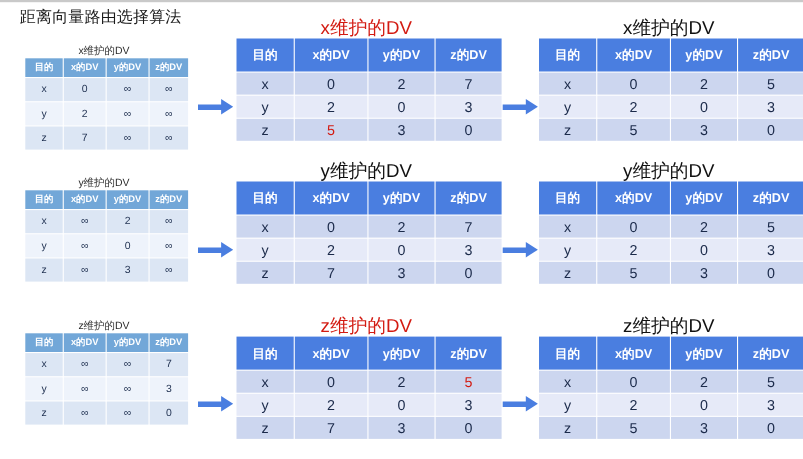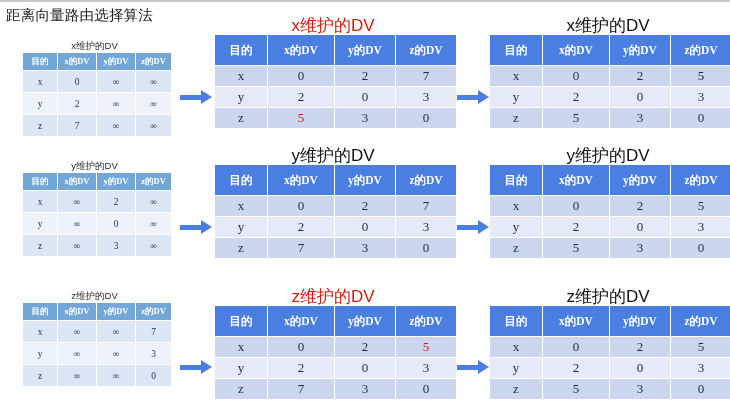--- a/index.html
+++ b/index.html
@@ -13,21 +13,21 @@
     position: relative;
     overflow: hidden;
     font-family: "Liberation Sans", "DejaVu Sans", sans-serif;
     border-top: 2px solid #c9c9c9;
     box-sizing: border-box;
   }
 
   
   #page-title {
     position: absolute;
-    left: 6px;
+    left: 18px;
     top: 4px;
     font-size: 14.5px;
     color: #1a1a1a;
     letter-spacing: 0.2px;
     white-space: nowrap;
   }
 
   
   .tbl-caption {
     position: absolute;
@@ -43,21 +43,20 @@
     color: #111111;
   }
   .cap-big.red { color: #d31b12; }
 
   
   .dv-table {
     position: absolute;
     border-collapse: separate;
     border-spacing: 1px;
     table-layout: fixed;
-    font-family: Liberation Serif, serif;
   }
   .dv-table td, .dv-table th {
     padding: 0;
     margin: 0;
     text-align: center;
     vertical-align: middle;
     font-weight: normal;
   }
 
   

